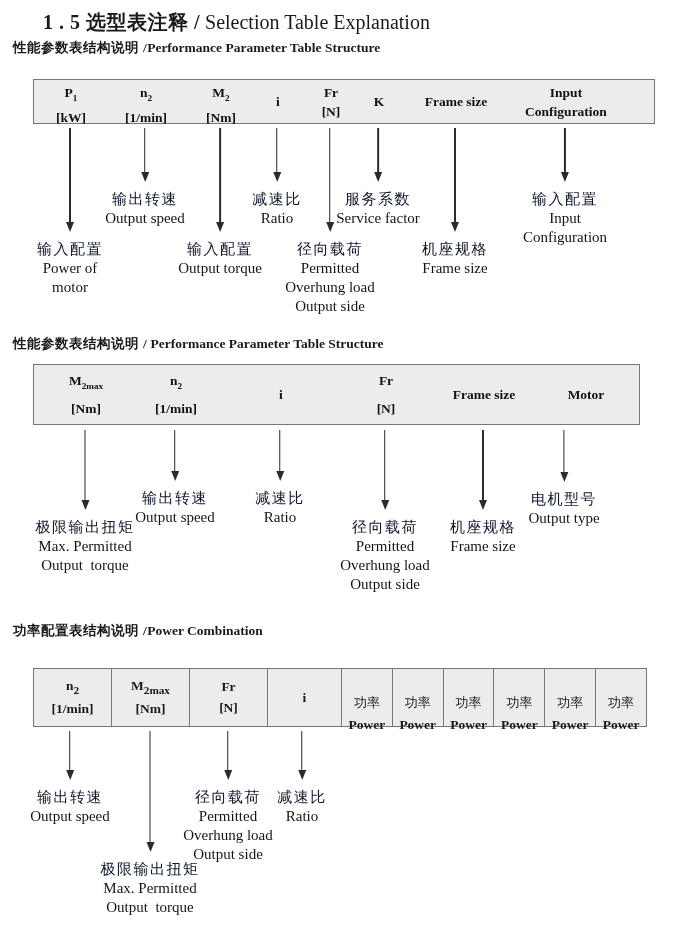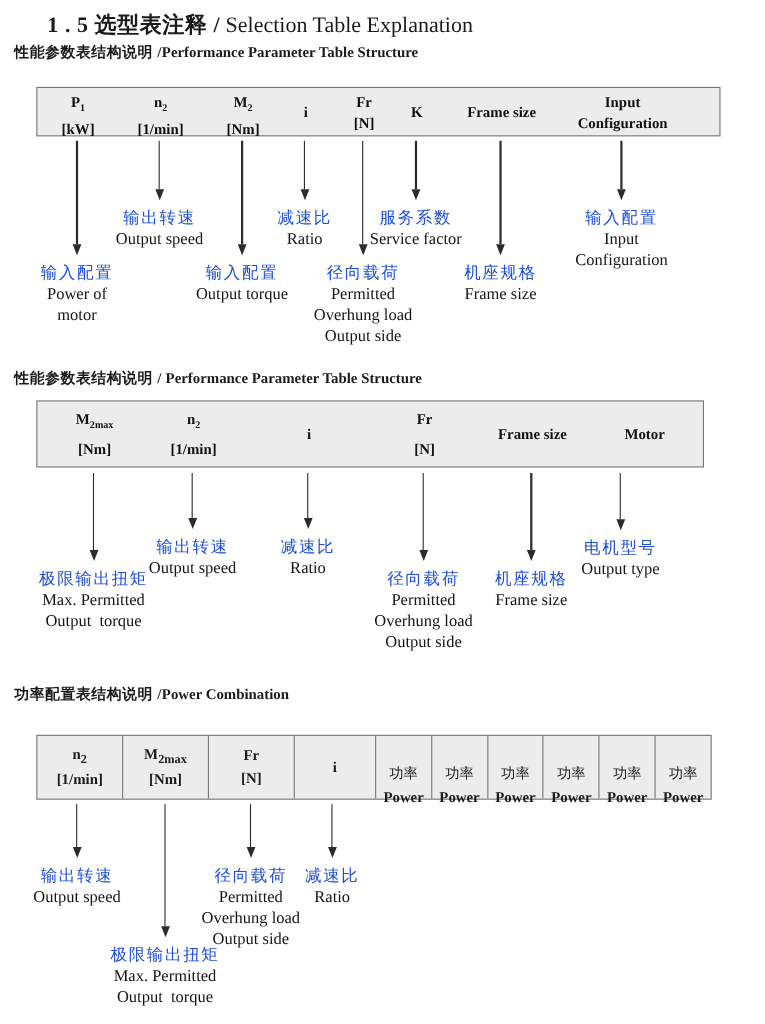--- a/index.html
+++ b/index.html
@@ -37,21 +37,21 @@
   .t3cell:last-child{border-right:none;}
   .t3cell .cnh{font-weight:normal;font-size:13px;font-family:"Liberation Sans","DejaVu Sans",sans-serif;margin-top:32px;}
 
   
   .callout-layer{position:absolute;left:0;width:100%;height:0;}
   .callout{position:absolute;top:0;transform:translateX(-50%);display:flex;flex-direction:column;align-items:center;}
   .arrow{display:flex;flex-direction:column;align-items:center;}
   .arrow .shaft{width:1.4px;background:#2b2b2b;flex:1;}
   .arrow .tip{width:0;height:0;border-left:4.5px solid transparent;border-right:4.5px solid transparent;border-top:10px solid #2b2b2b;}
   .clabel{text-align:center;margin-top:7px;}
-  .clabel .cn{font-size:15px;line-height:20px;color:#1d4ed8;letter-spacing:1.5px;
+  .clabel .cn{font-size:15px;line-height:20px;color:#0f172a;letter-spacing:1.5px;
               font-family:"Liberation Sans","DejaVu Sans",sans-serif;white-space:pre;}
   .clabel .en{font-size:15px;line-height:19px;color:#141414;font-family:"Liberation Serif",serif;white-space:pre;}
 </style>
 </head>
 <body>
 
 <div class="page">
 
   <div class="title">
     <span class="zh">1 . 5 选型表注释 /</span><span class="en"> Selection Table Explanation</span>

